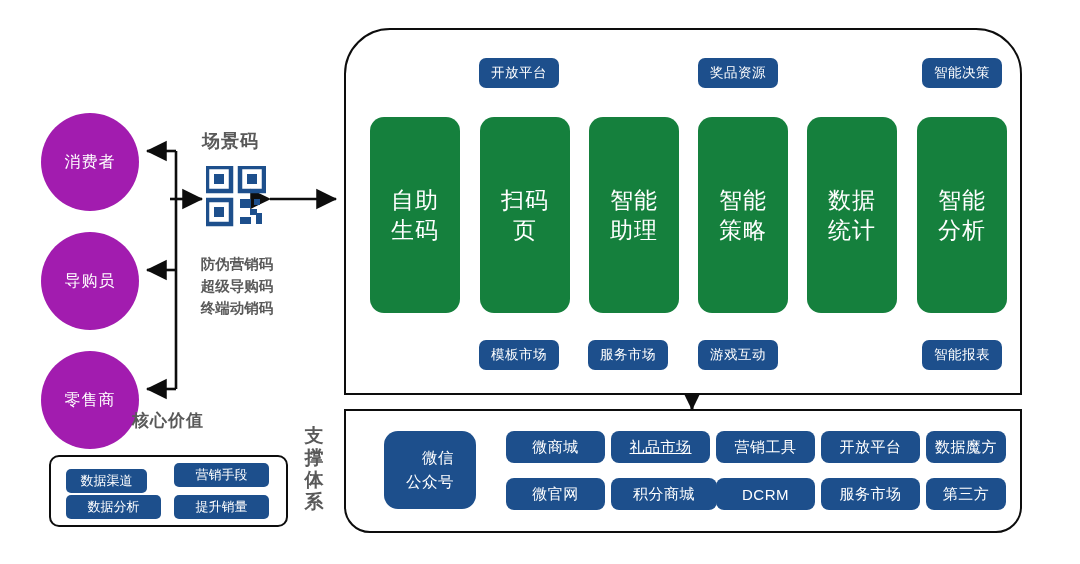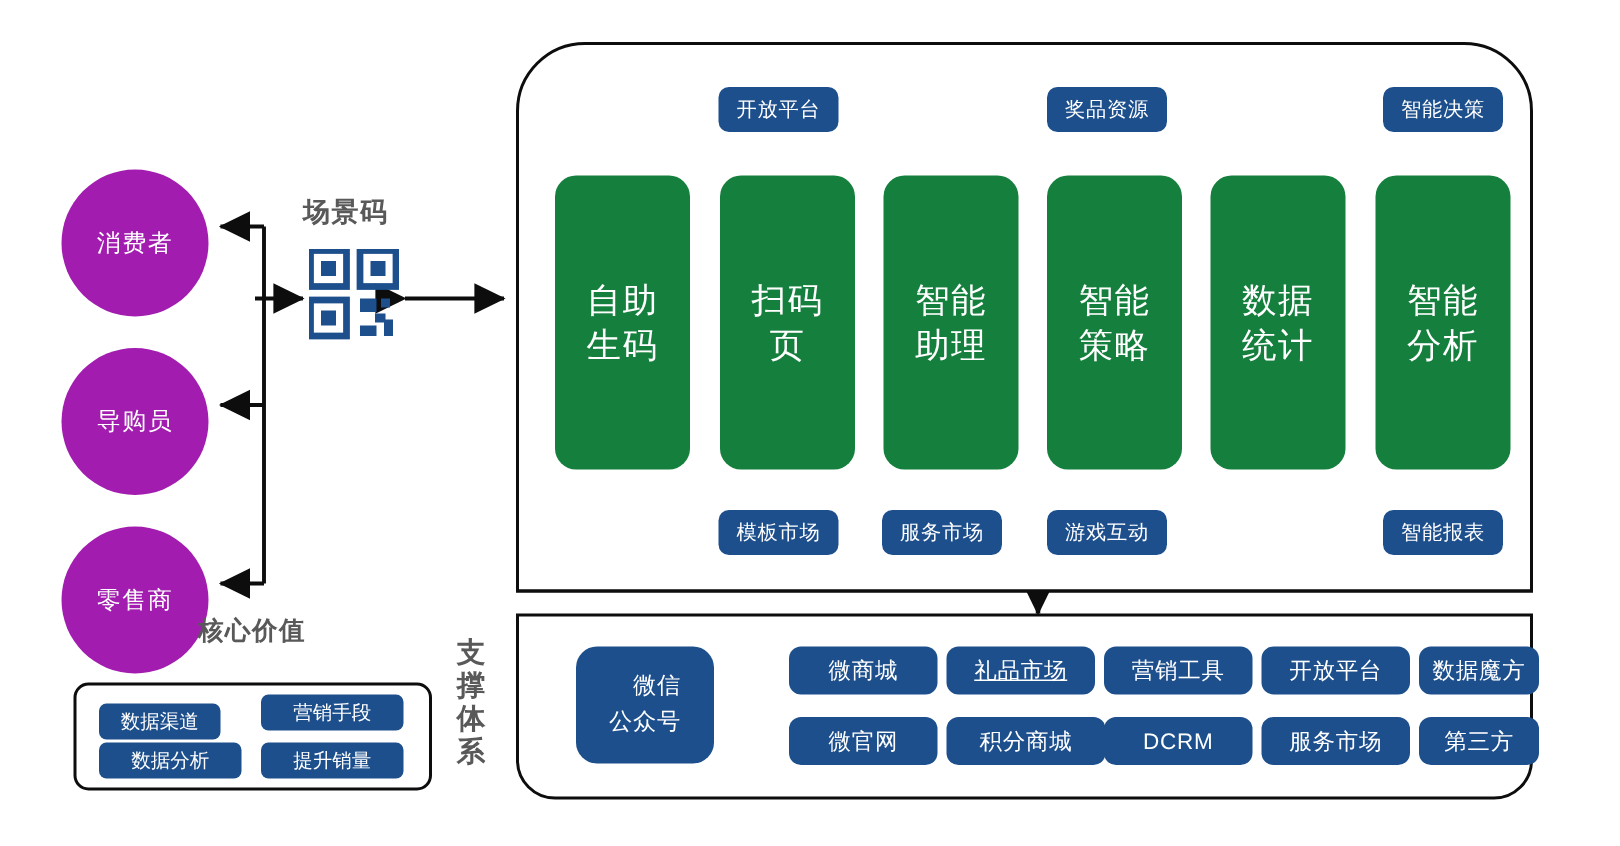--- a/index.html
+++ b/index.html
@@ -72,21 +72,21 @@
   .chip {
     position: absolute;
     background: #1d4f8c;
     border-radius: 7px;
     color: #ffffff;
     display: flex; align-items: center; justify-content: center;
     font-size: 13.5px;
     letter-spacing: 0.5px;
     white-space: nowrap;
   }
-  .chip.support { border-radius: 8px; font-size: 15px; margin-left: 20px; }
+  .chip.support { border-radius: 8px; font-size: 15px; }
   .chip.wechat {
     border-radius: 14px; font-size: 15.5px; line-height: 24px;
     white-space: pre-line; text-align: right;
   }
 
   
   .cv-title {
     position: absolute;
     font-size: 17px; font-weight: bold; color: #595959;
     letter-spacing: 1px; white-space: nowrap;
@@ -175,20 +175,25 @@
     <rect x="1" y="34" width="24" height="24" fill="none" stroke="#1d4f8c" stroke-width="4.5"></rect>
     <rect x="8" y="41" width="10" height="10" fill="#1d4f8c"></rect>
 
     <rect x="34" y="33" width="11" height="9" fill="#1d4f8c"></rect>
     <rect x="48" y="33" width="6" height="6" fill="#1d4f8c"></rect>
     <rect x="44" y="43" width="7" height="6" fill="#1d4f8c"></rect>
     <rect x="34" y="51" width="11" height="7" fill="#1d4f8c"></rect>
     <rect x="50" y="47" width="6" height="11" fill="#1d4f8c"></rect>
   </svg>
 
+  <div class="code-lines" style="left:195px; top:253px; width:84px;">
+    <div>防伪营销码</div>
+    <div>超级导购码</div>
+    <div>终端动销码</div>
+  </div>
 
   <div class="panel-main" style="left:344px; top:28px; width:678px; height:367px;"></div>
 
   <div class="chip" style="left:479px; top:58px;  width:80px; height:30px;">
     <span>开放平台</span>
   </div>
   <div class="chip" style="left:698px; top:58px;  width:80px; height:30px;">
     <span>奖品资源</span>
   </div>
   <div class="chip" style="left:922px; top:58px;  width:80px; height:30px;">

